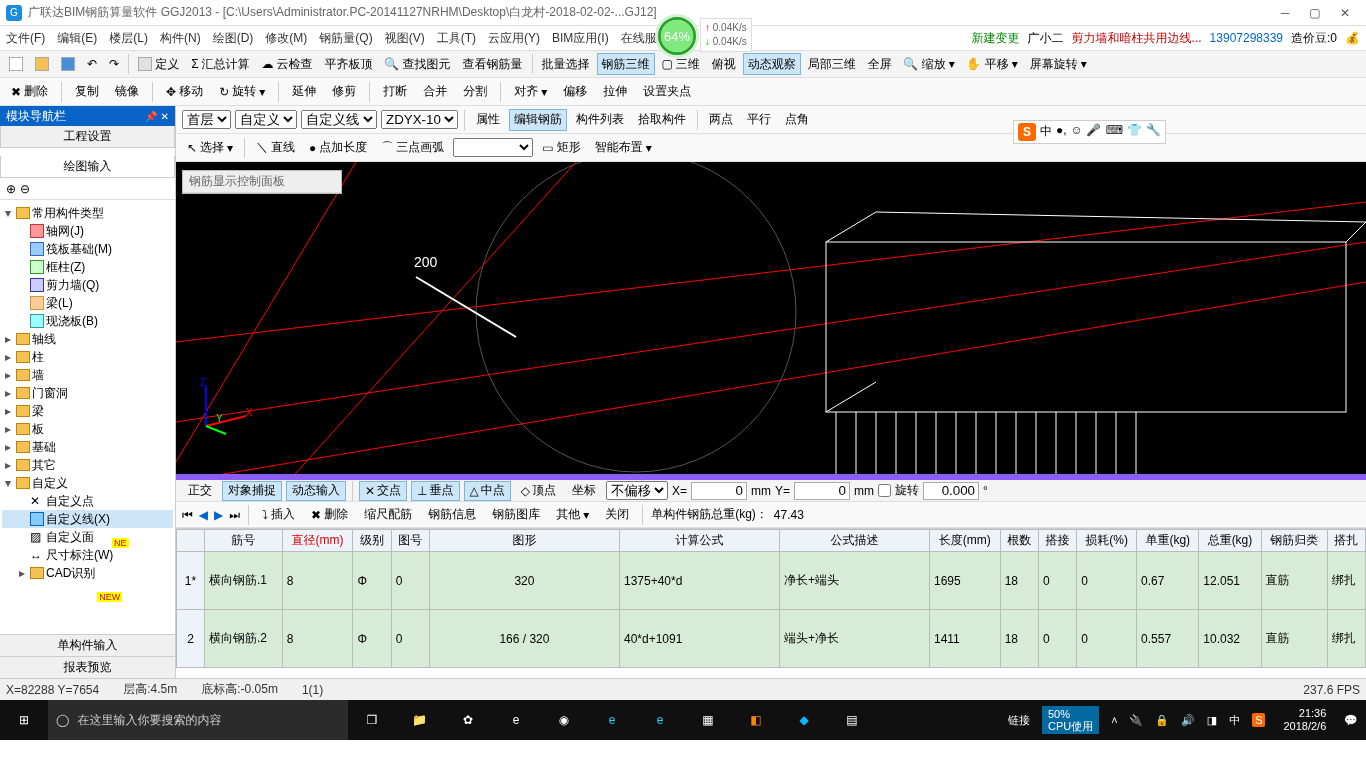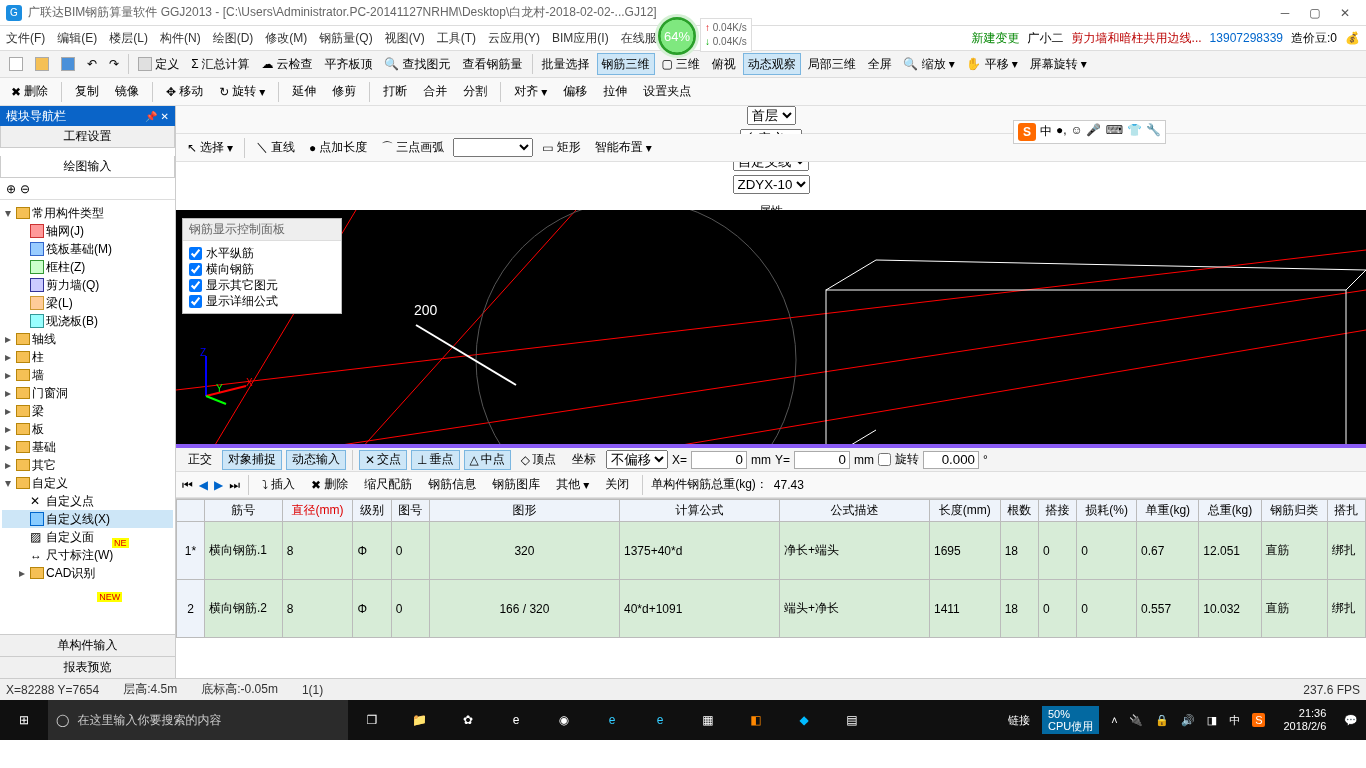--- a/index.html
+++ b/index.html
@@ -29,34 +29,34 @@
 .left-tools { height:22px; display:flex; align-items:center; gap:4px; padding:0 6px; border-bottom:1px solid #ddd; }
 .tree { flex:1; overflow:auto; padding:4px 2px; }
 .tree .node { display:flex; align-items:center; height:18px; gap:2px; }
 .tree .exp { width:12px; text-align:center; color:#555; cursor:default; }
 .tree .folder { width:14px; height:12px; background:#f5c055; border:1px solid #b8860b; }
 .tree .icon { width:14px; height:14px; display:inline-block; }
 .tree .sel { background:#cde6f7; }
 .tree .new-badge { background:#ff0; color:#d00; font-size:9px; padding:0 2px;margin-top:48px; }
 .left-bottom-tab { height:22px; display:flex; align-items:center; justify-content:center; border-top:1px solid #ccc; background:#f0f0f0; }
 .canvas-wrap { flex:1; display:flex; flex-direction:column; }
-.canvas-tools { height:28px; background:#f9f9f9; border-bottom:1px solid #e0e0e0; display:flex; align-items:center; padding:0 6px; gap:4px;flex-direction:column; }
+.canvas-tools { height:28px; background:#f9f9f9; border-bottom:1px solid #e0e0e0; display:flex; align-items:center; padding:0 6px; gap:4px; }
 .canvas-tools2 { height:28px; background:#f9f9f9; border-bottom:1px solid #e0e0e0; display:flex; align-items:center; padding:0 6px; gap:4px; }
-.viewport { flex:1; background:#000; position:relative; overflow:hidden;margin-top:48px; }
+.viewport { flex:1; background:#000; position:relative; overflow:hidden; }
 .rebar-panel { position:absolute; left:6px; top:8px; width:160px; background:#fff; border:1px solid #bbb; }
 .rebar-panel .hdr { background:#eee; padding:2px 6px; border-bottom:1px solid #ddd; color:#666; }
 .rebar-panel .body { padding:4px 6px; }
 .rebar-panel label { display:flex; align-items:center; gap:4px; height:16px; }
 .axis { position:absolute; left:20px; bottom:38px; }
-.status-snap { height:28px; background:#f4f4f4; border-top:4px solid #8b5cf6; border-bottom:1px solid #ddd; display:flex; align-items:center; padding:0 6px; gap:4px; }
+.status-snap { height:28px; background:#f4f4f4; border-top:6px solid #8b5cf6; border-bottom:1px solid #ddd; display:flex; align-items:center; padding:0 6px; gap:4px; }
 .snapbtn { height:20px; padding:0 5px; display:flex; align-items:center; gap:2px; border:1px solid transparent; }
 .snapbtn.active { background:#cde6f7; border:1px solid #7bb6e0; }
 .numbox { width:56px; height:18px; border:1px solid #aaa; text-align:right; padding:0 3px; background:#fff; }
 .table-toolbar { height:26px; background:#f9f9f9; border-bottom:1px solid #e0e0e0; display:flex; align-items:center; padding:0 6px; gap:6px; }
-.grid-wrap { height:180px; border-top:1px solid #ccc; overflow:hidden; background:#fff; display:flex; flex-direction:column;}
+.grid-wrap { height:150px; border-top:1px solid #ccc; overflow:hidden; background:#fff; display:flex; flex-direction:column;}
 .grid { border-collapse:collapse; width:100%; }
 .grid th, .grid td { border:1px solid #bbb; padding:2px 4px; font-size:12px; height:22px; }
 .grid th { background:#eef3fa; font-weight:normal; }
 .grid td { background:#d7ecd7; }
 .grid .rownum { background:#eef3fa; text-align:center; width:28px; }
 .grid .dia-head { color:#d00; }
 .statusbar { height:22px; background:#f0f0f0; border-top:1px solid #ccc; display:flex; align-items:center; padding:0 6px; gap:24px; color:#333; }
 .statusbar .r { margin-left:auto; }
 .taskbar { height:40px; background:#101010; display:flex; align-items:center; color:#fff; padding:0 0 0 0; }
 .taskbar .start { width:48px; height:40px; display:flex; align-items:center; justify-content:center; }
@@ -373,38 +373,20 @@
       <div class="tbtn">● <span>点加长度</span></div>
       <div class="tbtn">⌒ <span>三点画弧</span></div>
       <select style="width:80px"><option></option></select>
       <div class="tbtn">▭ <span>矩形</span></div>
       <div class="tbtn"><span>智能布置</span> ▾</div>
     </div>
 
     <div class="viewport">
       <div class="rebar-panel">
         <div class="hdr">钢筋显示控制面板</div>
-        <div class="body">
-          <label>
-              <input type="checkbox" checked="" style="">
-              <span>水平纵筋</span>
-            </label>
-          <label>
-              <input type="checkbox" checked="" style="">
-              <span>横向钢筋</span>
-            </label>
-          <label>
-              <input type="checkbox" checked="" style="">
-              <span>显示其它图元</span>
-            </label>
-          <label>
-              <input type="checkbox" checked="" style="">
-              <span>显示详细公式</span>
-            </label>
-        </div>
       </div>
       <svg width="100%" height="100%">
         <line x1="0" y1="180" x2="1190" y2="40" stroke="#f00"></line>
         <line x1="0" y1="260" x2="1190" y2="80" stroke="#f00"></line>
         <line x1="0" y1="320" x2="1190" y2="120" stroke="#f00"></line>
         <line x1="180" y1="0" x2="0" y2="300" stroke="#f00"></line>
         <line x1="400" y1="0" x2="40" y2="400" stroke="#f00"></line>
         <circle cx="460" cy="150" r="160" stroke="#555" fill="none"></circle>
         <line x1="240" y1="115" x2="340" y2="175" stroke="#fff" stroke-width="2"></line>
         <text x="238" y="105" fill="#fff" font-size="14">200</text>

